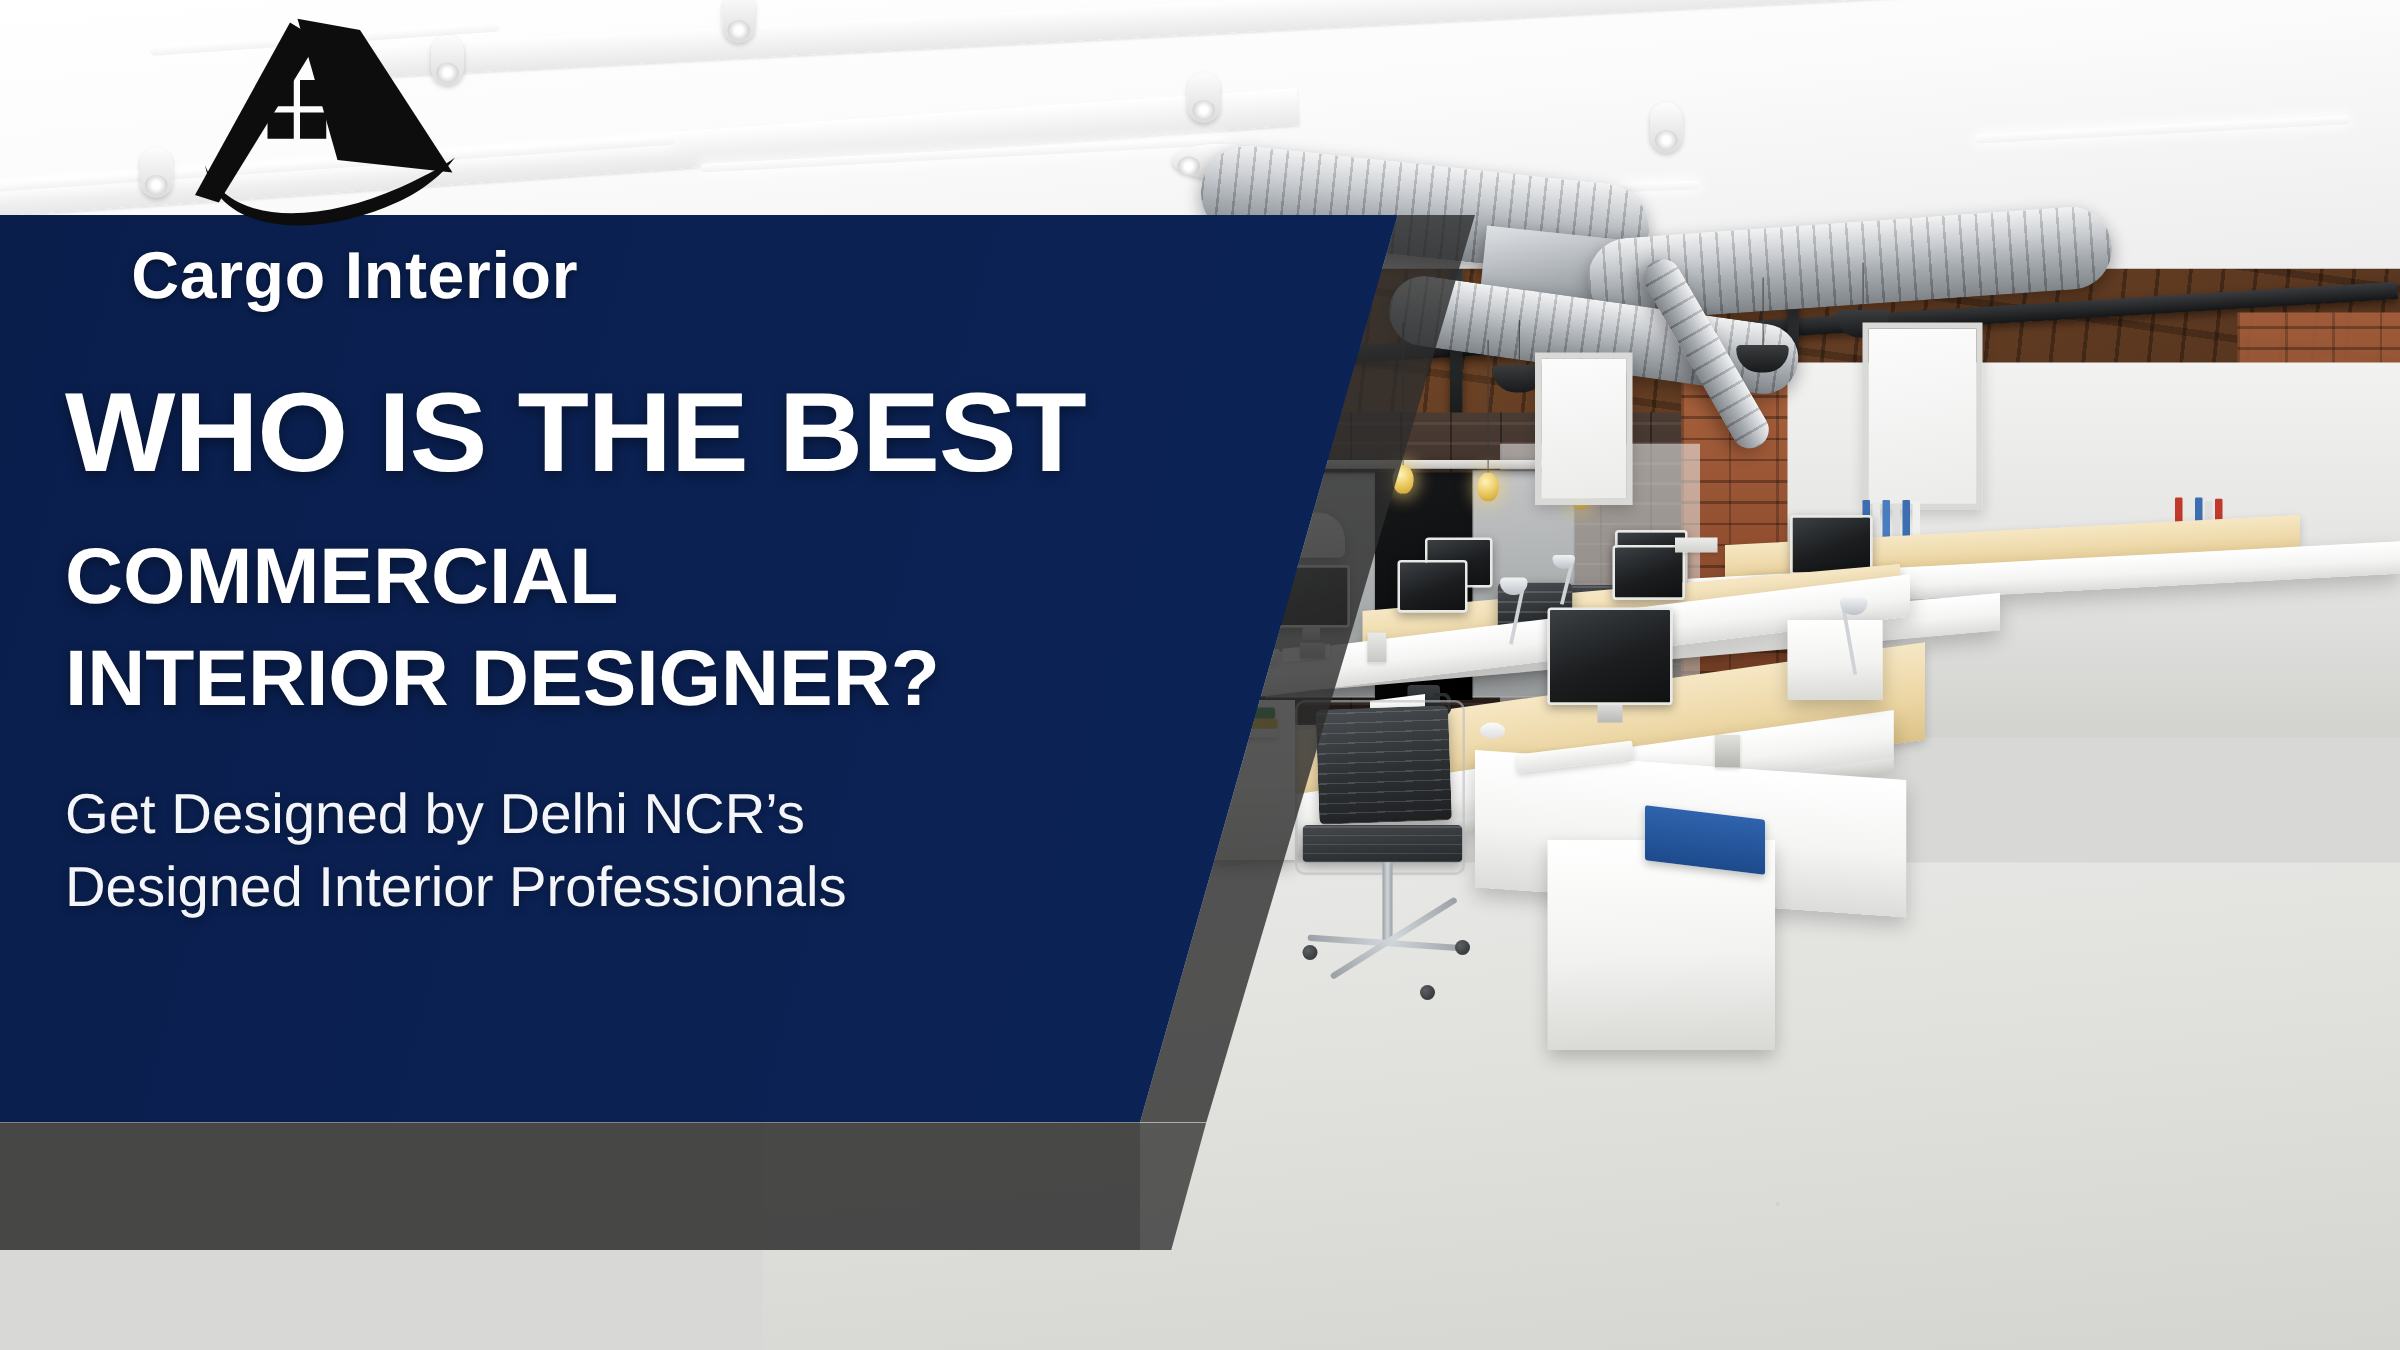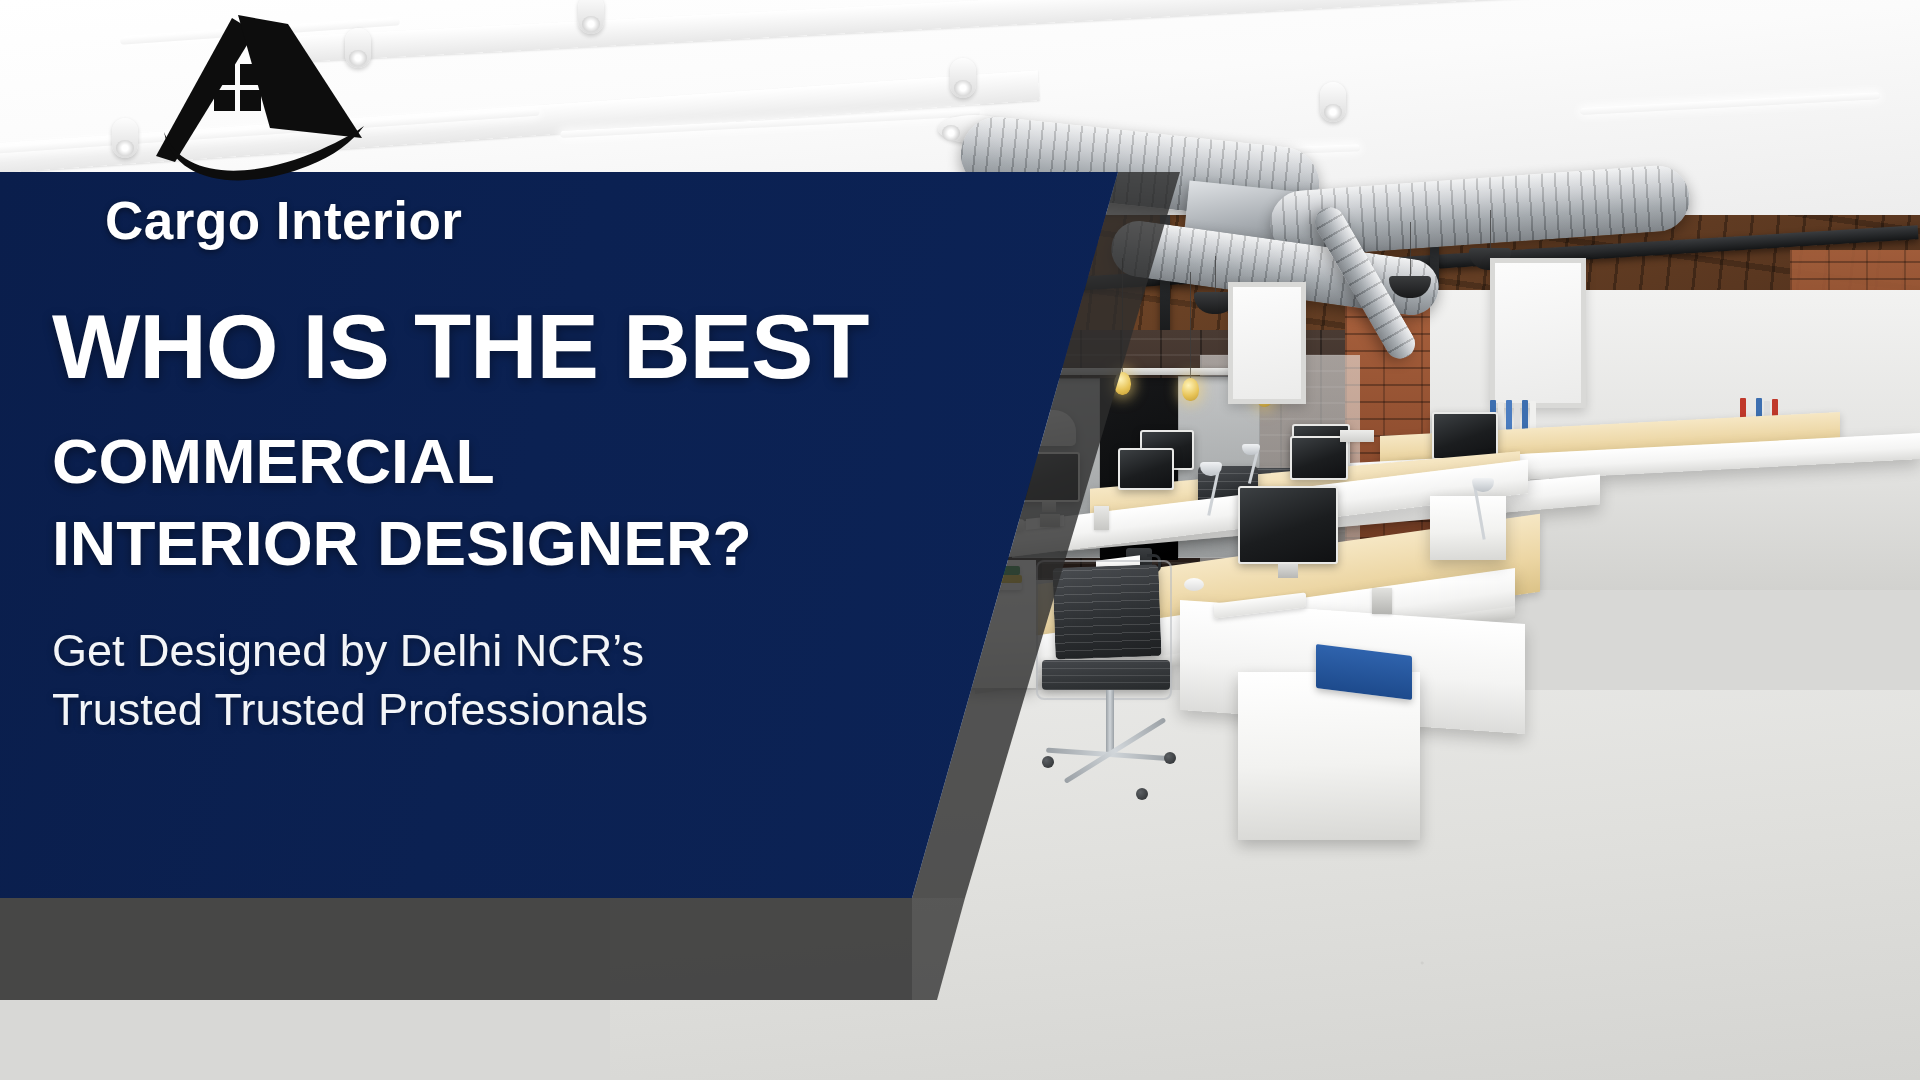--- a/index.html
+++ b/index.html
@@ -464,19 +464,19 @@
                C232 132 214 146 188 156 C122 182 54 174 44 122 Z" fill="#0d0d0d"></path>
     </svg>
   </div>
 
   <div id="content">
     <div id="brand">Cargo Interior</div>
     <div id="headline-main">WHO IS THE BEST</div>
     <div id="headline-l2">COMMERCIAL</div>
     <div id="headline-l3">INTERIOR DESIGNER?</div>
     <div id="tagline">Get Designed by Delhi NCR’s
-Trusted Trusted Professionals</div>
+Designed Interior Professionals</div>
   </div>
 
   <div id="url-bar"></div>
   <div id="url-bar-2"></div>
 
 </div>
 
 </body></html>

